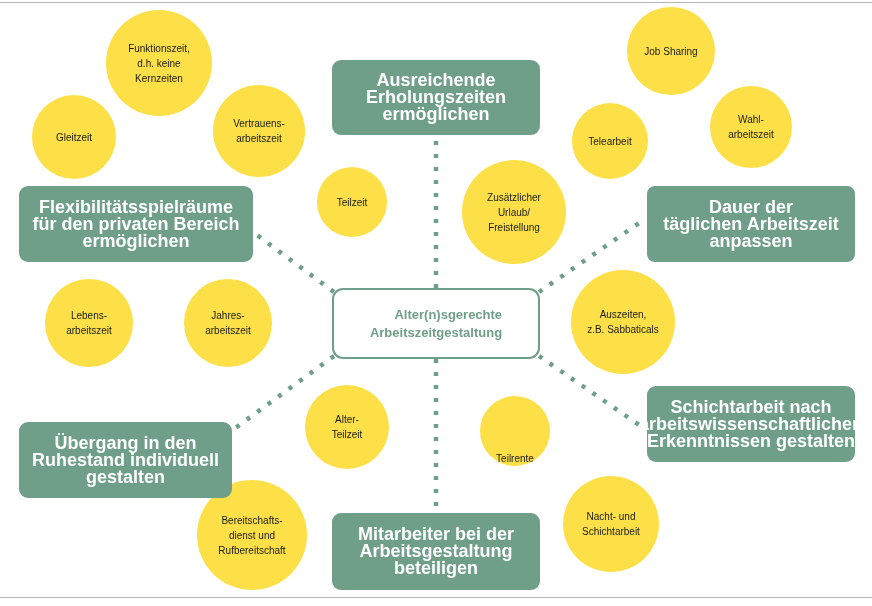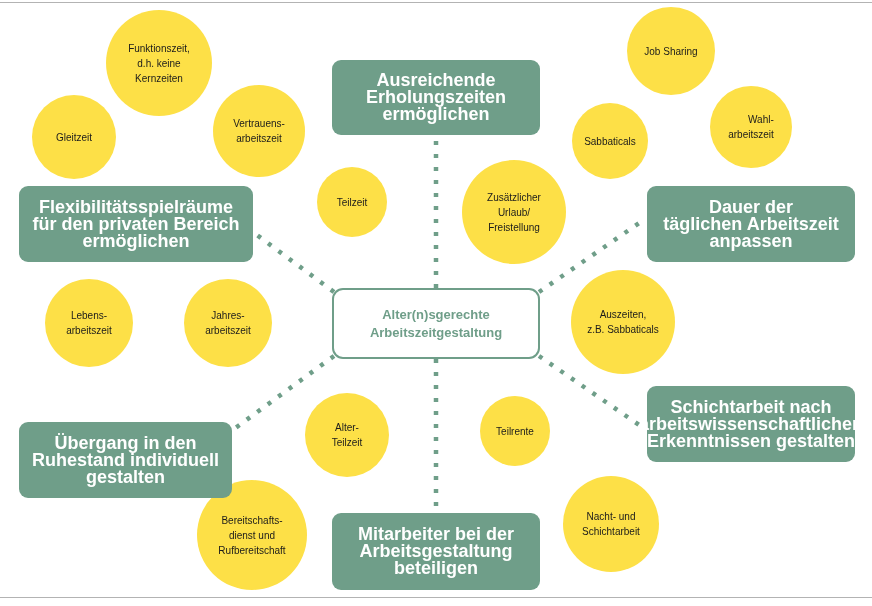--- a/index.html
+++ b/index.html
@@ -121,46 +121,46 @@
       </div>
       <div class="circle" style="left: 317px; top: 167px; width: 70px; height: 70px;">
         <span class="lbl">Teilzeit</span>
       </div>
       <div class="circle" style="left: 462px; top: 160px; width: 104px; height: 104px; justify-content: center;">
         <span class="lbl">Zusätzlicher
 Urlaub/
 Freistellung</span>
       </div>
       <div class="circle" style="left: 572px; top: 103px; width: 76px; height: 76px;">
-        <span class="lbl">Sabbaticals</span>
+        <span class="lbl">Telearbeit</span>
       </div>
       <div class="circle" style="left: 627px; top: 7px; width: 88px; height: 88px;">
         <span class="lbl">Job Sharing</span>
       </div>
-      <div class="circle" style="left: 710px; top: 86px; width: 82px; height: 82px; text-align: right;">
+      <div class="circle" style="left: 710px; top: 86px; width: 82px; height: 82px;">
         <span class="lbl">Wahl-
 arbeitszeit</span>
       </div>
       <div class="circle" style="left: 45px; top: 279px; width: 88px; height: 88px;">
         <span class="lbl">Lebens-
 arbeitszeit</span>
       </div>
       <div class="circle" style="left: 184px; top: 279px; width: 88px; height: 88px;">
         <span class="lbl">Jahres-
 arbeitszeit</span>
       </div>
       <div class="circle" style="left: 571px; top: 270px; width: 104px; height: 104px;">
         <span class="lbl">Auszeiten,
 z.B. Sabbaticals</span>
       </div>
-      <div class="circle" style="left: 305px; top: 393px; width: 84px; height: 84px;">
+      <div class="circle" style="left: 305px; top: 385px; width: 84px; height: 84px;">
         <span class="lbl">Alter-
 Teilzeit</span>
       </div>
-      <div class="circle" style="left: 480px; top: 396px; width: 70px; height: 70px;">
+      <div class="circle" style="left: 480px; top: 396px; width: 70px; height: 70px; align-items: flex-end;">
         <span class="lbl">Teilrente</span>
       </div>
       <div class="circle" style="left: 197px; top: 480px; width: 110px; height: 110px;">
         <span class="lbl">Bereitschafts-
 dienst und
 Rufbereitschaft</span>
       </div>
       <div class="circle" style="left: 563px; top: 476px; width: 96px; height: 96px;">
         <span class="lbl">Nacht- und
 Schichtarbeit</span>
@@ -170,21 +170,21 @@
       <div class="box" style="left: 332px; top: 60px; width: 208px; height: 75px;">
         <span class="lbl">Ausreichende
 Erholungszeiten
 ermöglichen</span>
       </div>
       <div class="box" style="left: 19px; top: 186px; width: 234px; height: 76px;">
         <span class="lbl">Flexibilitätsspielräume
 für den privaten Bereich
 ermöglichen</span>
       </div>
-      <div class="box" style="left: 647px; top: 186px; width: 208px; height: 76px;">
+      <div class="box" style="left: 647px; top: 186px; width: 208px; height: 76px; border-radius: 8px;">
         <span class="lbl">Dauer der
 täglichen Arbeitszeit
 anpassen</span>
       </div>
       <div class="box" style="left: 19px; top: 386px; width: 213px; height: 76px; margin-top: 36px;">
         <span class="lbl">Übergang in den
 Ruhestand individuell
 gestalten</span>
       </div>
       <div class="box" style="left: 647px; top: 386px; width: 208px; height: 76px;">
@@ -192,18 +192,18 @@
 arbeitswissenschaftlichen
 Erkenntnissen gestalten</span>
       </div>
       <div class="box" style="left: 332px; top: 513px; width: 208px; height: 77px;">
         <span class="lbl">Mitarbeiter bei der
 Arbeitsgestaltung
 beteiligen</span>
       </div>
     </div>
 
-  <div class="center-node" style="left: 332px; top: 288px; width: 208px; height: 71px;">
+  <div class="center-node" style="left: 332px; top: 288px; width: 208px; height: 71px; text-align: right;">
     <span class="lbl">Alter(n)sgerechte
 Arbeitszeitgestaltung</span>
   </div>
 
 </div>
 
 </body></html>

